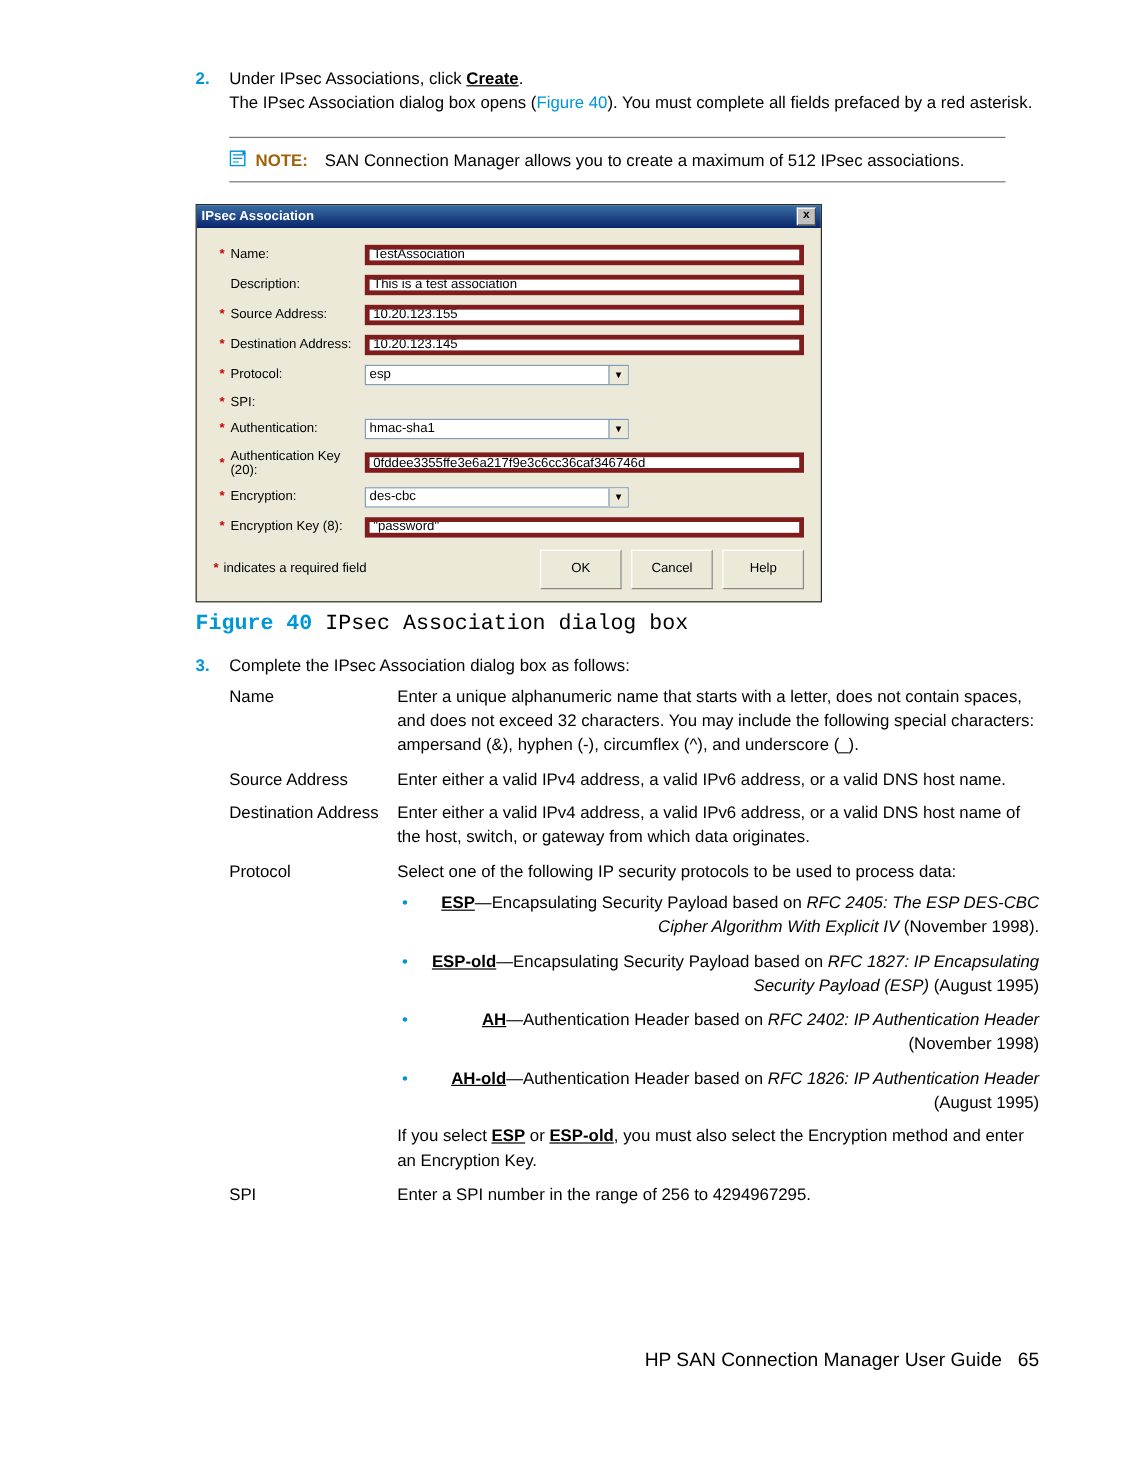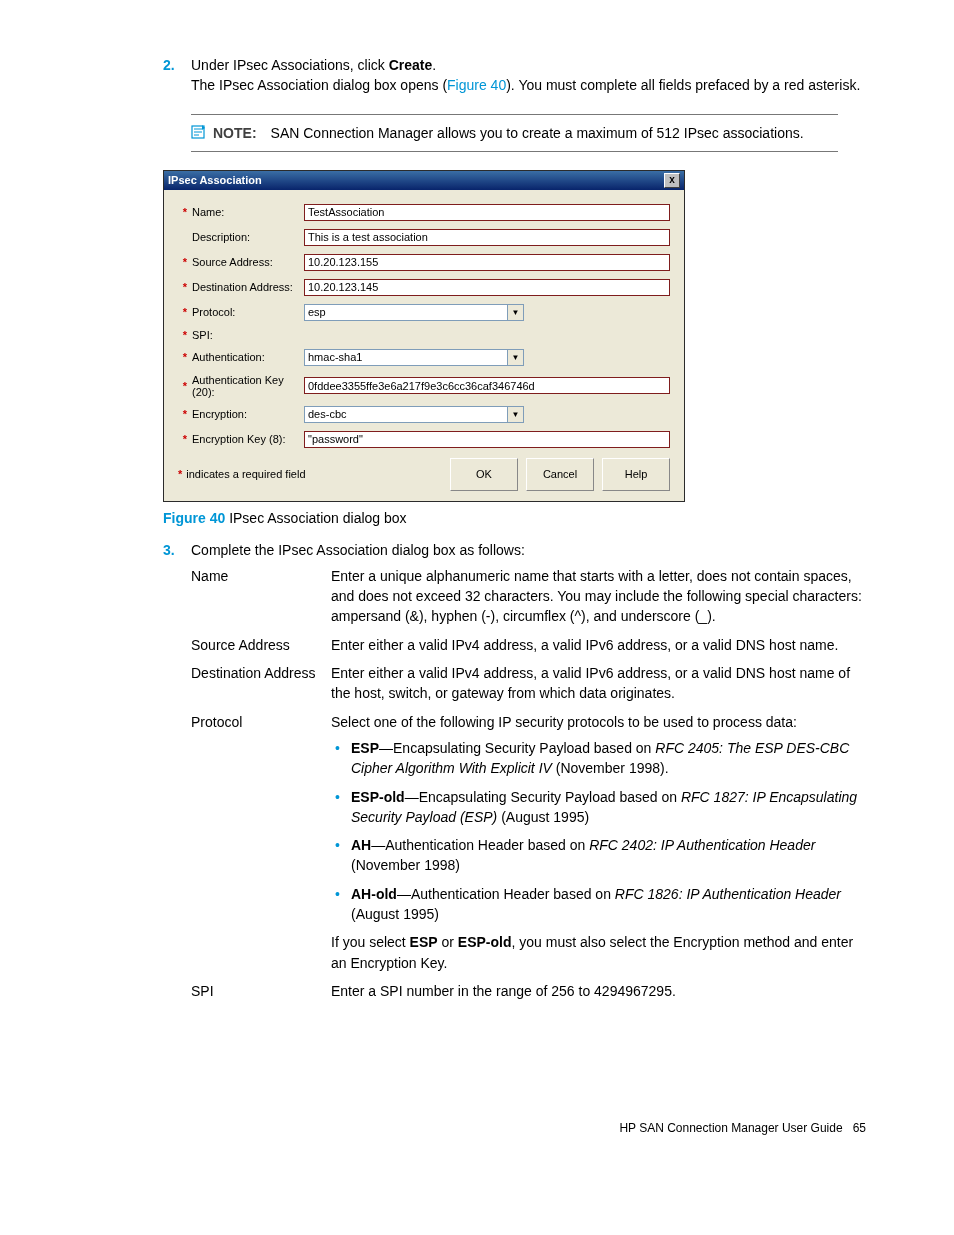--- a/index.html
+++ b/index.html
@@ -42,21 +42,21 @@
     display: flex;
     align-items: flex-start;
   }
   .note-icon {
     width: 16px;
     height: 14px;
     margin-right: 6px;
     flex: 0 0 auto;
   }
   .note-label {
-    color: #404040;
+    color: #a16207;
     font-weight: bold;
     margin-right: 14px;
     white-space: nowrap;
   }
   .note-text { flex: 1; }
   
   .dialog {
     width: 520px;
     margin-left: 0;
     border: 1px solid #2b2b2b;
@@ -94,21 +94,21 @@
     width: 14px;
     color: #c00;
     font-weight: bold;
     text-align: center;
   }
   .dlg-label {
     width: 112px;
   }
   .dlg-input {
     flex: 1;
-    border: 1px solid #7f1d1d;
+    border: 4px solid #7f1d1d;
     background: #fff;
     height: 17px;
     padding: 0 3px;
     font: inherit;
     box-sizing: border-box;
   }
   .dlg-select-wrap {
     display:flex; align-items:center;
     border:1px solid #7f9db9; background:#fff; height:17px;
     box-sizing:border-box; width: 220px;
@@ -133,60 +133,62 @@
   .dlg-btn {
     width:68px; height:33px;
     border:1px solid #888;
     border-top-color:#fff; border-left-color:#fff;
     background:#ece9d8;
     font:inherit;
     text-align:center;
   }
   .figcap {
     margin: 8px 0 14px 0;
-    font-size: 14px;
+    font-size: 18px;
+    font-family: Liberation Mono, monospace;
   }
   .figcap .fignum { color:#0096d6; font-weight:bold; }
   
   .def-list {
     margin-left: 28px;
   }
   .def-row {
     display: flex;
     margin-bottom: 8px;
     line-height: 1.45;
   }
   .def-term {
     width: 140px;
     flex: 0 0 140px;
   }
   .def-body { flex: 1; }
   .def-body ul {
     list-style: none;
     padding: 0;
     margin: 6px 0;
+    text-align: right;
   }
   .def-body ul li {
     position: relative;
     padding-left: 20px;
     margin-bottom: 8px;
   }
   .def-body ul li::before {
     content: "•";
     position: absolute;
     left: 4px;
     color: #0096d6;
     font-size: 14px;
   }
   .footer {
     margin-top: 120px;
     text-align: right;
-    font-size: 12px;
-  }
-  b { font-weight: bold; }
+    font-size: 16px;
+  }
+  b { font-weight: bold; text-decoration: underline; }
   i { font-style: italic; }
 </style>
 </head>
 <body>
 
 <div class="page">
 
 <ol class="steps">
   <li>
     <span class="num">2.</span>

